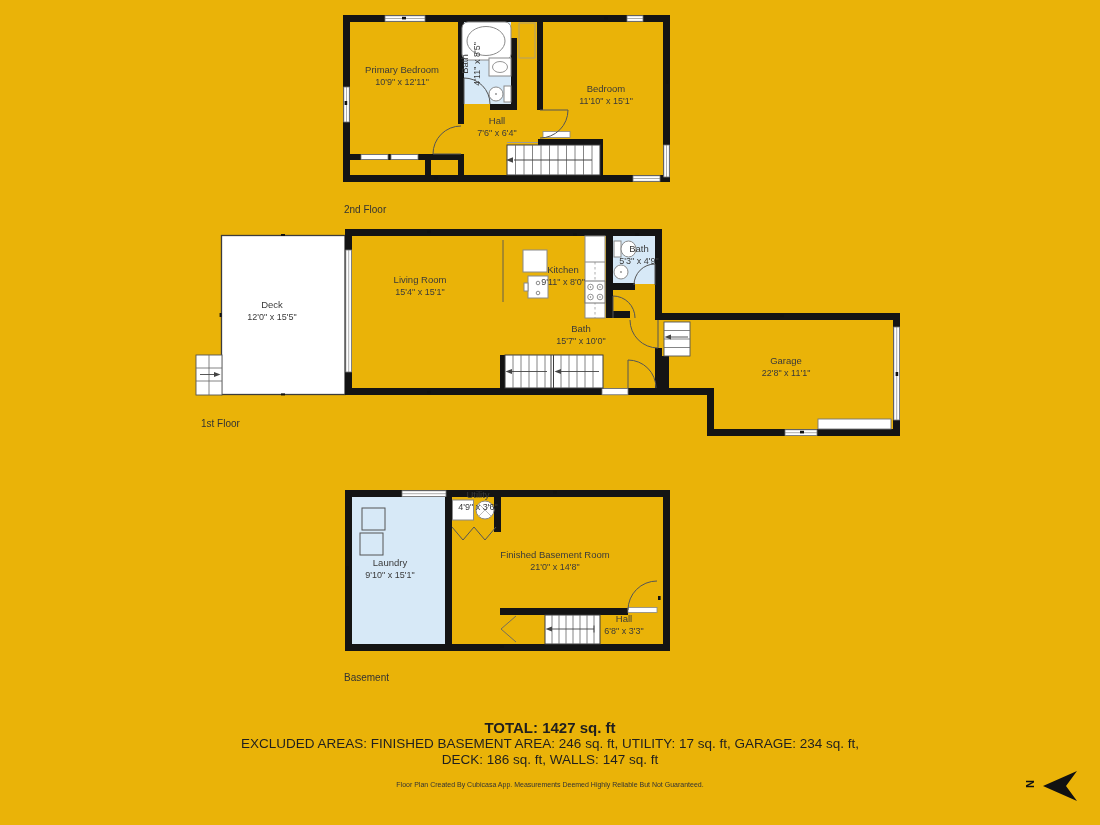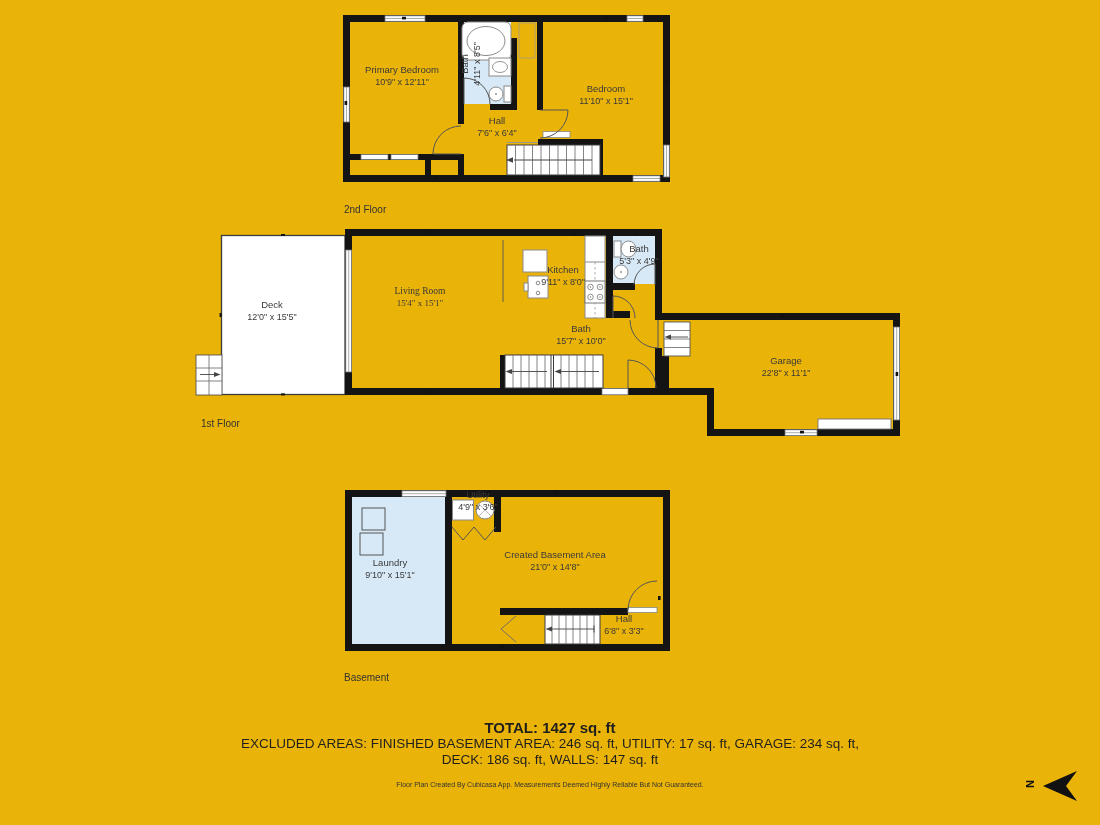--- a/index.html
+++ b/index.html
@@ -310,21 +310,21 @@
 </div>
 <div class="room-label" style="left:497px;top:127px;">
   <div>Hall</div>
   <div class="dims">7'6" x 6'4"</div>
 </div>
 
 <div class="room-label" style="left:272px;top:311px;">
   <div>Deck</div>
   <div class="dims">12'0" x 15'5"</div>
 </div>
-<div class="room-label" style="left:420px;top:297px;font-family:Liberation Serif, serif;">
+<div class="room-label" style="left:420px;top:286px;">
   <div>Living Room</div>
   <div class="dims">15'4" x 15'1"</div>
 </div>
 <div class="room-label" style="left:563px;top:276px;">
   <div>Kitchen</div>
   <div class="dims">9'11" x 8'0"</div>
 </div>
 <div class="room-label" style="left:639px;top:255px;">
   <div>Bath</div>
   <div class="dims">5'3" x 4'9"</div>
@@ -340,21 +340,21 @@
 
 <div class="room-label" style="left:390px;top:569px;">
   <div>Laundry</div>
   <div class="dims">9'10" x 15'1"</div>
 </div>
 <div class="room-label" style="left:478px;top:501px;">
   <div>Utility</div>
   <div class="dims">4'9" x 3'6"</div>
 </div>
 <div class="room-label" style="left:555px;top:561px;">
-  <div>Created Basement Area</div>
+  <div>Finished Basement Room</div>
   <div class="dims">21'0" x 14'8"</div>
 </div>
 <div class="room-label" style="left:624px;top:625px;">
   <div>Hall</div>
   <div class="dims">6'8" x 3'3"</div>
 </div>
 
 <div class="floor-label" style="left:344px;top:204px;">2nd Floor</div>
 <div class="floor-label" style="left:201px;top:418px;">1st Floor</div>
 <div class="floor-label" style="left:344px;top:672px;">Basement</div>

